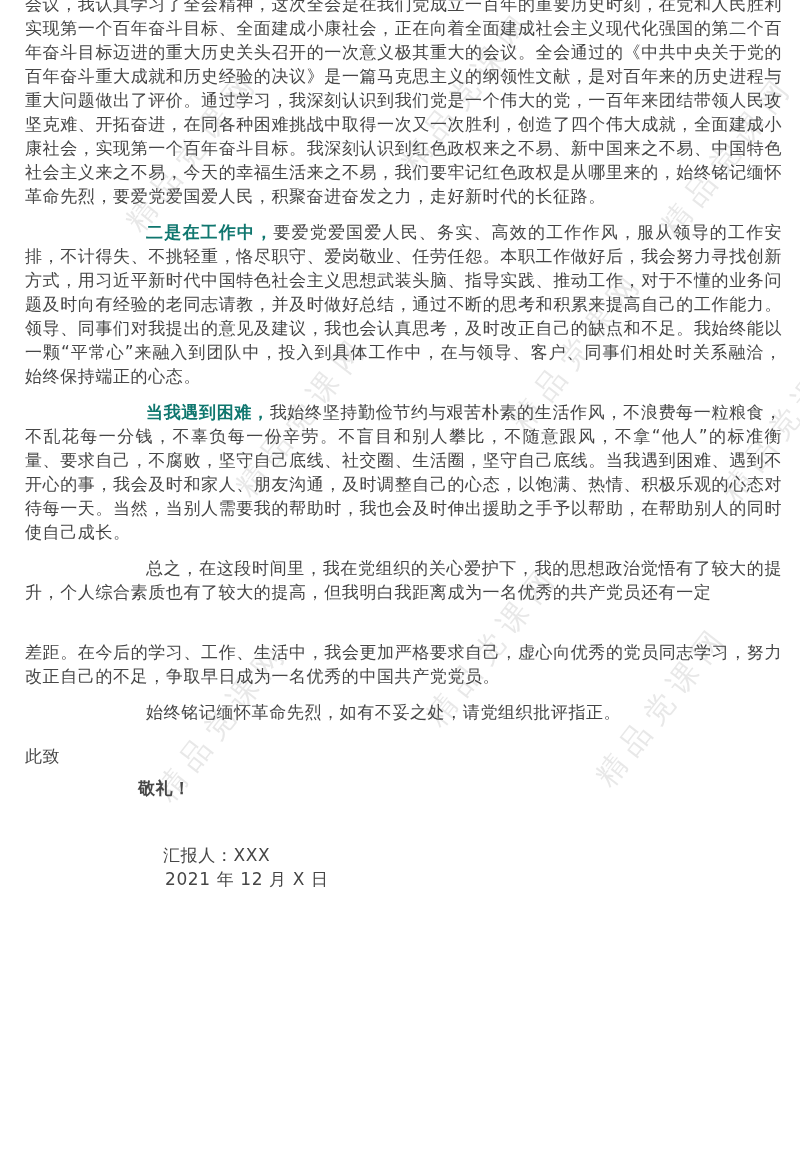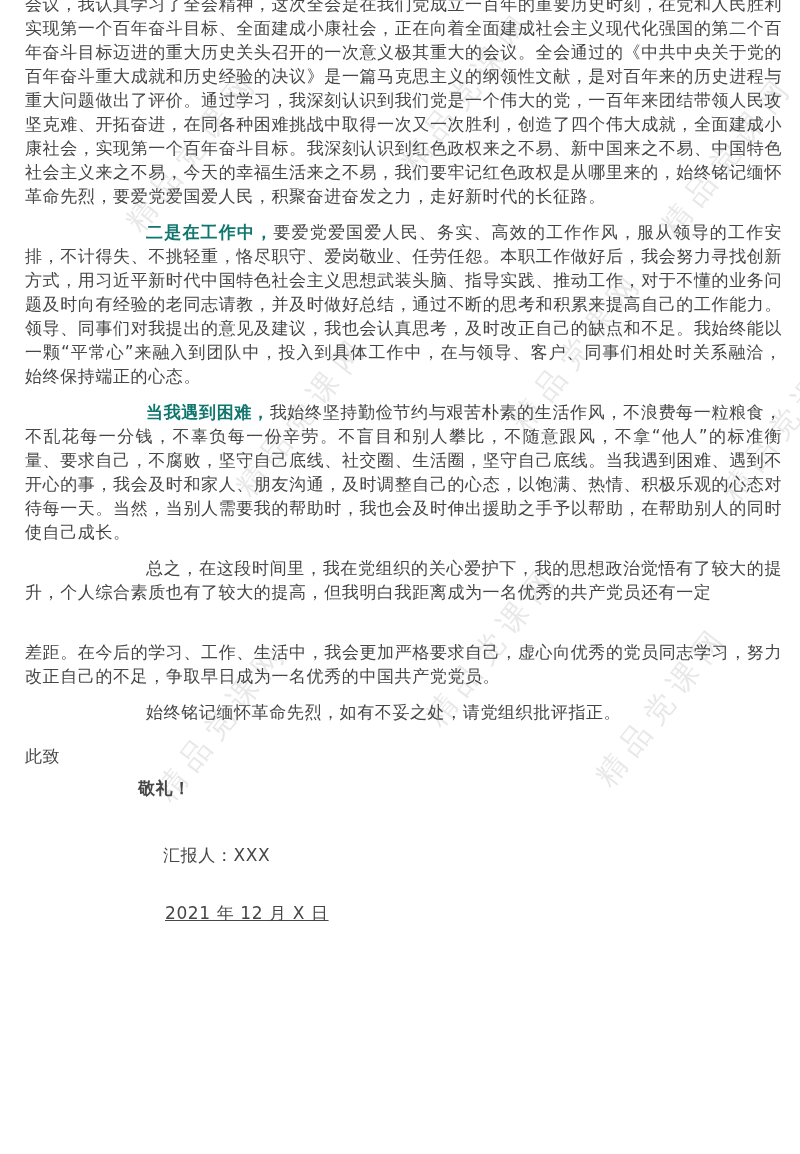--- a/index.html
+++ b/index.html
@@ -43,21 +43,21 @@
     color: #464646;
   }
   .ind   { text-indent: 121px; }
   .mt    { margin-top: 12px; }
   .p1    { margin-top: -8px; }
   .p4b   { margin-top: 36px; }
   .lead  { font-weight: bold; color: #0f766e; }
   .p-cizhi    { margin-top: 20px; }
   .p-salute   { margin-top: 8px;  padding-left: 113px; font-weight: bold; }
   .p-reporter { margin-top: 43px; padding-left: 138px; }
-  .p-date     { margin-top: 34px; padding-left: 140px; text-decoration: underline; }
+  .p-date     { padding-left: 140px; }
 </style>
 </head>
 <body>
 
 <div class="page">
 
   <div class="wm-layer">
       <span class="wm" style="left: 95px; top: 130px;">精品党课网</span>
       <span class="wm" style="left: 370px; top: 70px;">精品党课网</span>
       <span class="wm" style="left: 630px; top: 135px;">精品党课网</span>

